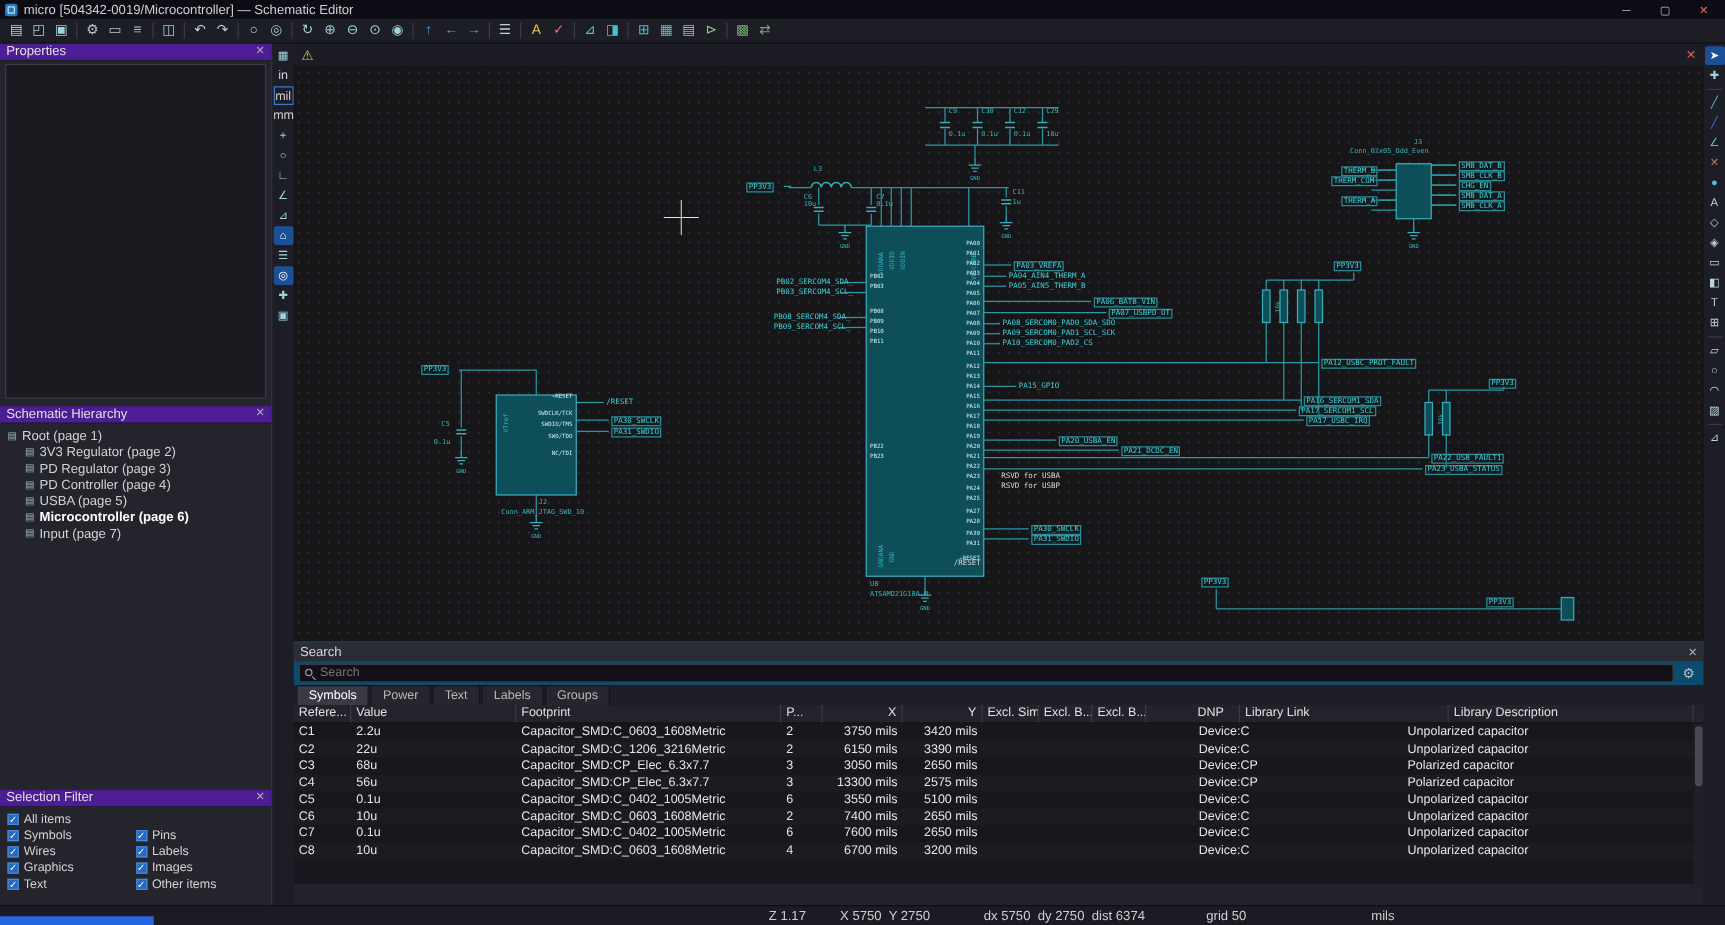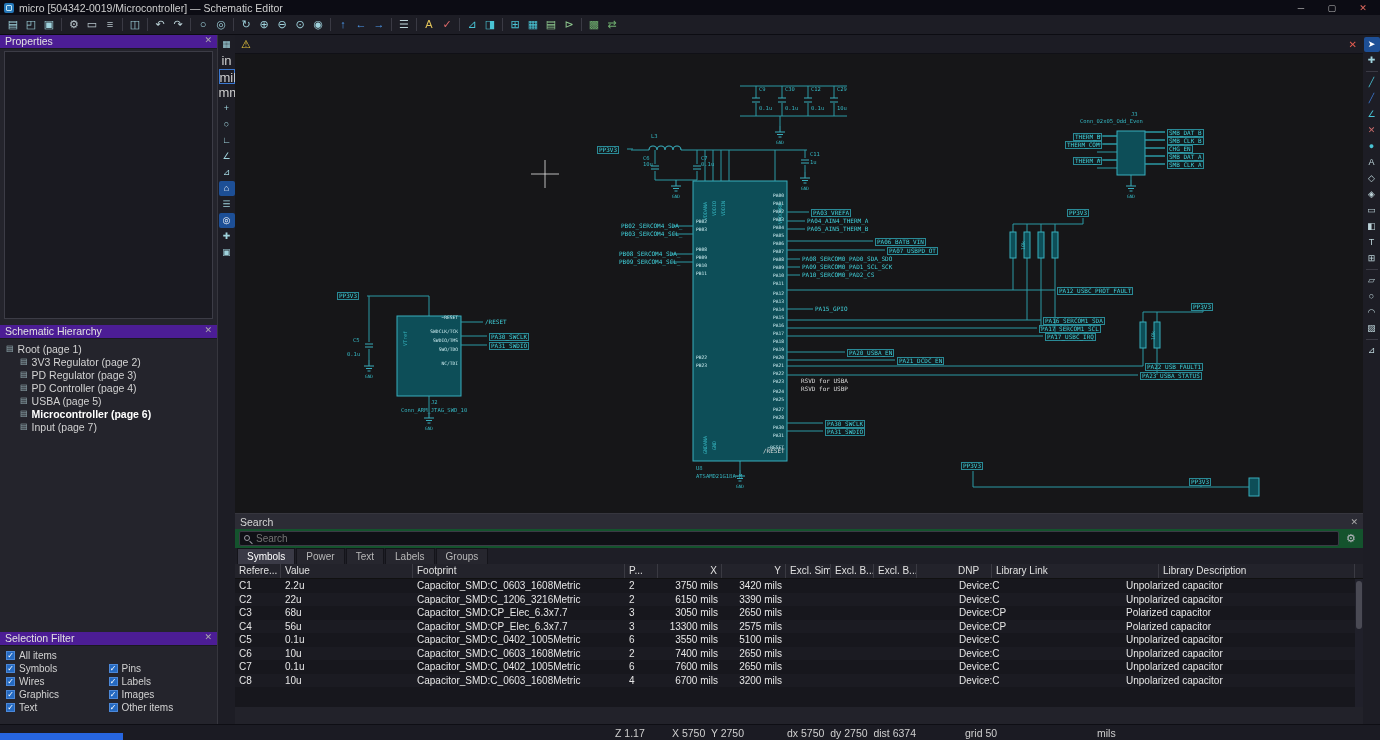--- a/index.html
+++ b/index.html
@@ -29,37 +29,37 @@
 .tree{padding:3px 0;font-size:10.5px}
 .tree-item{display:flex;align-items:center;gap:4px;height:13px;color:#d2d2d2}
 .tree-item.current .tree-label{font-weight:bold;color:#fff}
 .tree-icon{font-size:8px;color:#9ab4ba}
 .filter{height:92px;flex:0 0 auto}
 .filters{display:grid;grid-template-columns:1fr 1fr;padding:3px 6px;row-gap:1px}
 .filter-item{display:flex;align-items:center;gap:4px;font-size:10px;color:#d2d2d2;height:12px}
 .cb{width:9px;height:9px;background:#2469c0;border:1px solid #4c88d8;color:#fff;font-size:8px;line-height:8px;text-align:center;flex:0 0 auto}
 .strip{width:17px;background:#1d1d25;display:flex;flex-direction:column;align-items:center;padding-top:2px;gap:1px;flex:0 0 auto}
 .strip .tb-icon{width:16px;height:15px;font-size:9px;line-height:15px}
-.strip .tb-icon.txt{font-size:13px;color:#cfcfcf}
+.strip .tb-icon.txt{font-size:10px;color:#cfcfcf}
 .tb-sep-v{height:1px;width:12px;background:#3a3a44;margin:2px 0}
 .centercol{flex:1;display:flex;flex-direction:column;min-width:0}
 .warnbar{height:19px;background:#1c1c24;border-bottom:1px solid #101016;display:flex;align-items:center;padding:0 6px;gap:6px;font-size:10.5px;color:#dcdcdc;flex:0 0 auto}
 .warn-icon{color:#e8c63c;font-size:11px}
 .warn-x{margin-left:auto;color:#e25c50;font-size:10px}
 .canvas{flex:1;position:relative;background:#161618;background-image:radial-gradient(#2b2b31 0.6px,transparent 0.7px);background-size:8px 8px;overflow:hidden}
 .canvas svg{position:absolute;inset:0}
 #labels{position:absolute;inset:0;font-family:"DejaVu Sans Mono",monospace}
 .lbl{position:absolute;white-space:nowrap;line-height:1;font-size:6px}
 .lbl.c{color:#41d2dc}
 .lbl.box{color:#41d2dc;border:1px solid #2a8a96;padding:0 1px;background:rgba(10,40,45,.25)}
 .lbl.w{color:#dadada}
 .lbl.t{color:#35b5c0;font-size:5.5px}
 .lbl.vt{color:#35b5c0;font-size:5px;transform:rotate(-90deg);transform-origin:left top}
 .pin{position:absolute;white-space:nowrap;line-height:1;font-size:4.6px;color:#cfeef2;font-family:"DejaVu Sans Mono",monospace}
-.search{height:194px;background:#14532d;border-top:1px solid #36363e;display:flex;flex-direction:column;flex:0 0 auto}
+.search{height:194px;background:#0c4a6e;border-top:1px solid #36363e;display:flex;flex-direction:column;flex:0 0 auto}
 .search-head{height:15px;display:flex;align-items:center;padding:0 5px;font-size:10.5px;background:#2c2c35;flex:0 0 auto}
 .search-head .x{margin-left:auto;font-size:9px;color:#aaa}
 .search-row{display:flex;align-items:center;gap:4px;padding:2px 4px;height:19px;position:relative;flex:0 0 auto}
 .lens{position:absolute;width:6px;height:6px;border:1px solid #9a9aa2;border-radius:50%;left:9px;top:6px}
 .lens:after{content:"";position:absolute;width:4px;height:1px;background:#9a9aa2;transform:rotate(45deg);left:4px;top:6px}
 .search-input{flex:1;height:15px;background:#101016;border:1px solid #3a3a44;border-radius:2px;color:#ccc;font-size:10px;padding:0 4px 0 16px;outline:none;font-family:"Liberation Sans",sans-serif}
 .gear{width:16px;text-align:center;color:#b8b8c0;font-size:11px}
 .tabs{height:16px;display:flex;align-items:flex-end;background:#1e1e26;padding-left:2px;gap:1px;flex:0 0 auto}
 .tab{font-size:10px;padding:2px 9px;background:#26262e;color:#b8b8b8;border:1px solid #14141a;border-bottom:none}
 .tab.active{background:#3a3a46;color:#fff}

